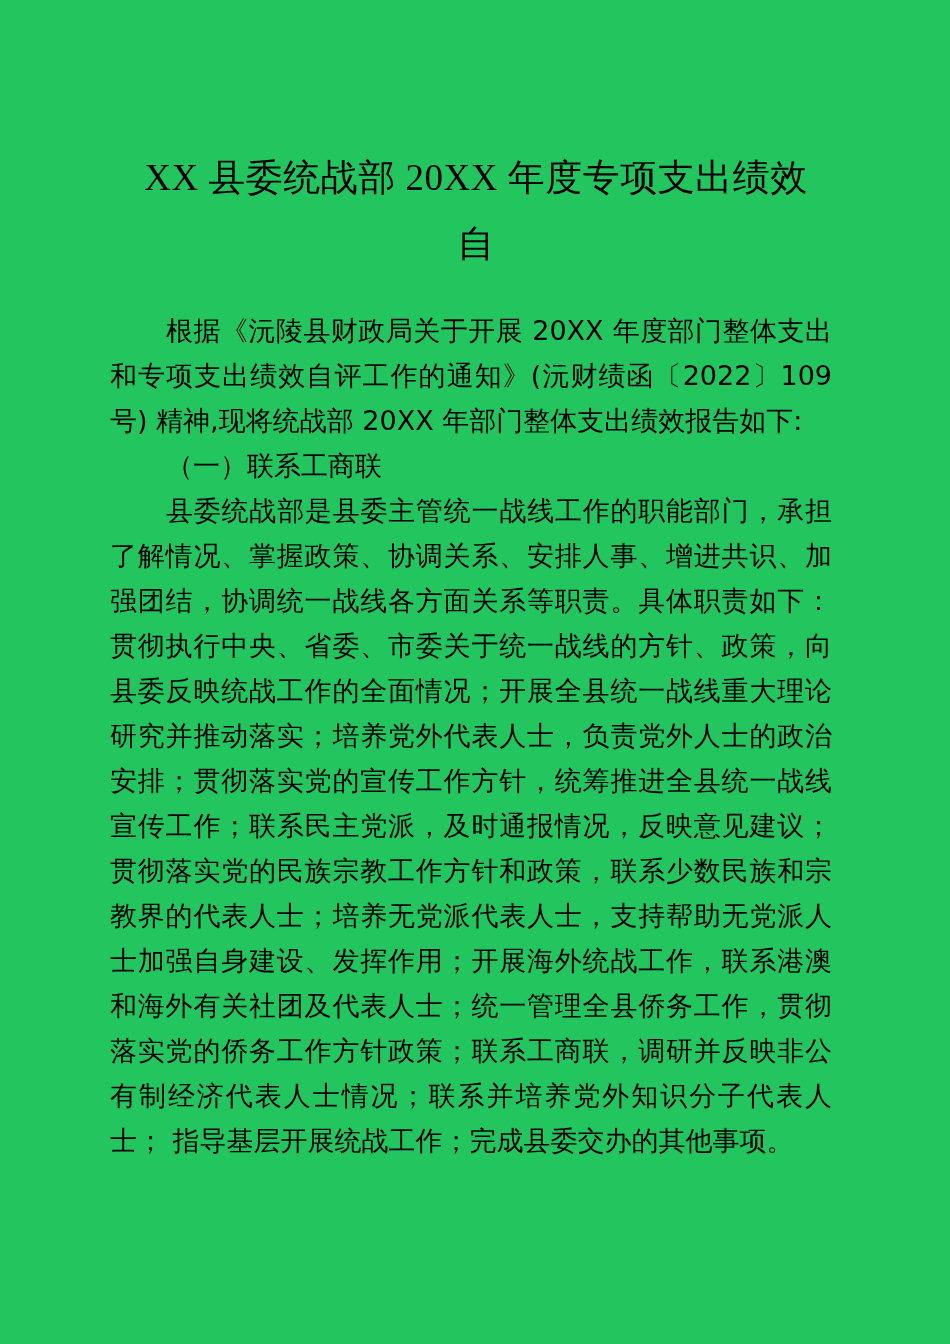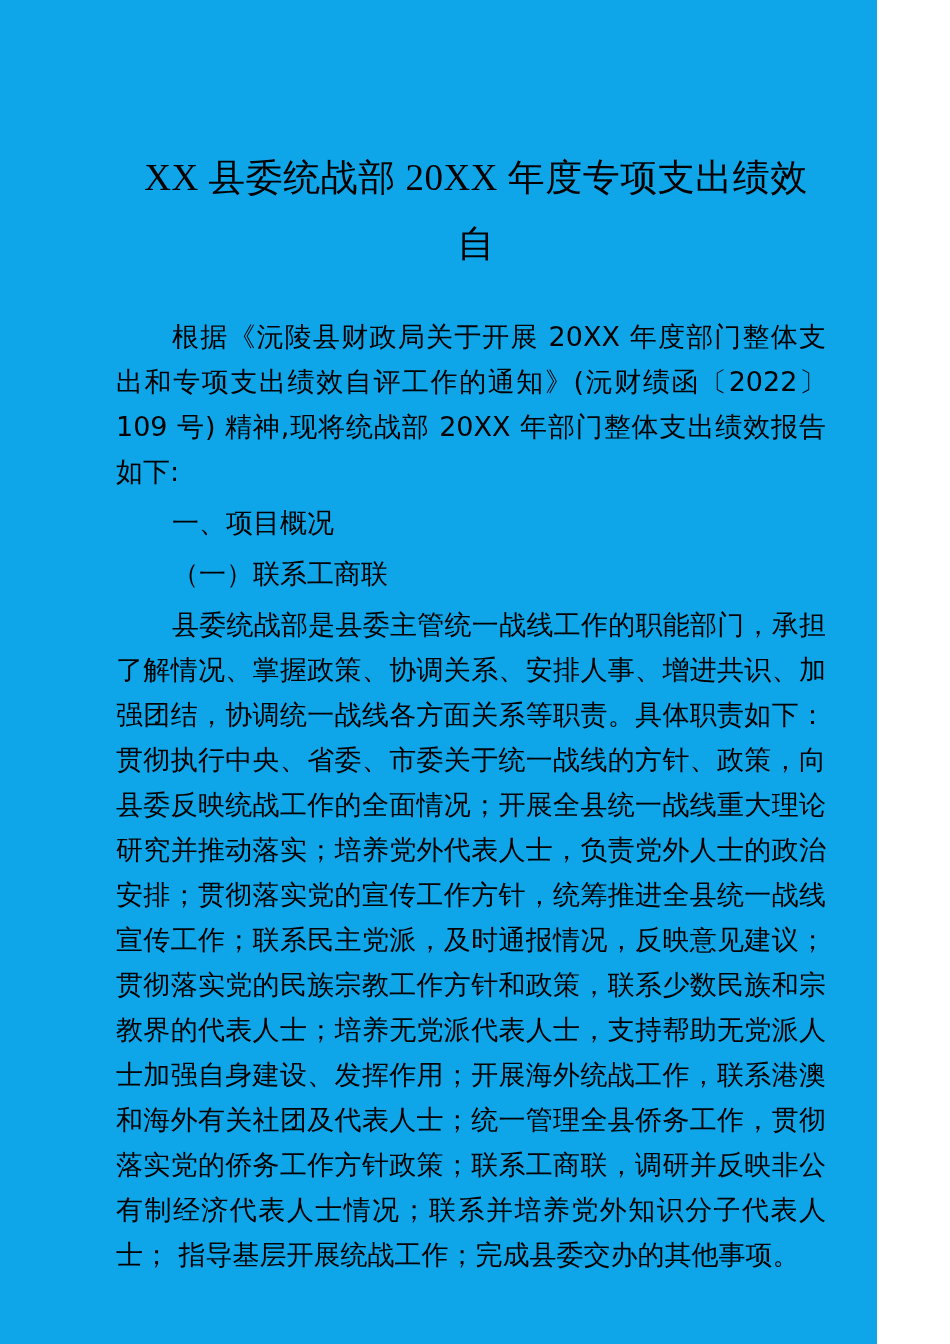--- a/index.html
+++ b/index.html
@@ -2,23 +2,23 @@
 <html><head>
 <meta charset="utf-8">
 <style>
   html, body {
     margin: 0;
     padding: 0;
     background: #ffffff;
   }
   .page {
     position: relative;
-    width: 877px;
+    width: 950px;
     height: 1344px;
-    background: #0ea5e9;
+    background: #22c55e;
     overflow: hidden;
     box-sizing: border-box;
   }
 
   
   .doc-title {
     position: absolute;
     left: 140px;
     top: 145px;
     width: 672px;
@@ -38,21 +38,21 @@
     top: 308px;
     width: 722px;
     font-family: "Liberation Serif", "DejaVu Serif", serif;
     color: #000000;
   }
   .para {
     font-size: 28px;
     line-height: 45px;
     text-align: justify;
     text-justify: inter-ideograph;
-    margin: 6px;
+    margin: 0;
     text-indent: 56px;
     font-weight: 400;
   }
   
   .para .cjk {
     font-family: "DejaVu Sans", "Liberation Sans", sans-serif;
     font-size: 27px;
   }
   .doc-title .cjk {
     font-family: "Liberation Serif", "DejaVu Serif", serif;
@@ -67,21 +67,20 @@
 <div class="page">
 
   <div class="doc-title">
     <div><span class="cjk">XX 县委统战部 20XX 年度专项支出绩效自</span></div>
   </div>
 
   <div class="body-block">
 
     <p class="para"><span class="cjk">根据《沅陵县财政局关于开展 20XX 年度部门整体支出和专项支出绩效自评工作的通知》(沅财绩函〔2022〕109 号) 精神,现将统战部 20XX 年部门整体支出绩效报告如下:</span></p>
 
-    <p class="para heading"><span class="cjk">一、项目概况</span></p>
 
     <p class="para heading"><span class="cjk">（一）联系工商联</span></p>
 
     <p class="para"><span class="cjk">县委统战部是县委主管统一战线工作的职能部门，承担了解情况、掌握政策、协调关系、安排人事、增进共识、加强团结，协调统一战线各方面关系等职责。具体职责如下： 贯彻执行中央、省委、市委关于统一战线的方针、政策，向县委反映统战工作的全面情况；开展全县统一战线重大理论 研究并推动落实；培养党外代表人士，负责党外人士的政治 安排；贯彻落实党的宣传工作方针，统筹推进全县统一战线宣传工作；联系民主党派，及时通报情况，反映意见建议； 贯彻落实党的民族宗教工作方针和政策，联系少数民族和宗 教界的代表人士；培养无党派代表人士，支持帮助无党派人 士加强自身建设、发挥作用；开展海外统战工作，联系港澳 和海外有关社团及代表人士；统一管理全县侨务工作，贯彻 落实党的侨务工作方针政策；联系工商联，调研并反映非公 有制经济代表人士情况；联系并培养党外知识分子代表人士； 指导基层开展统战工作；完成县委交办的其他事项。</span></p>
 
   </div>
 
 </div>
 
 </body></html>

